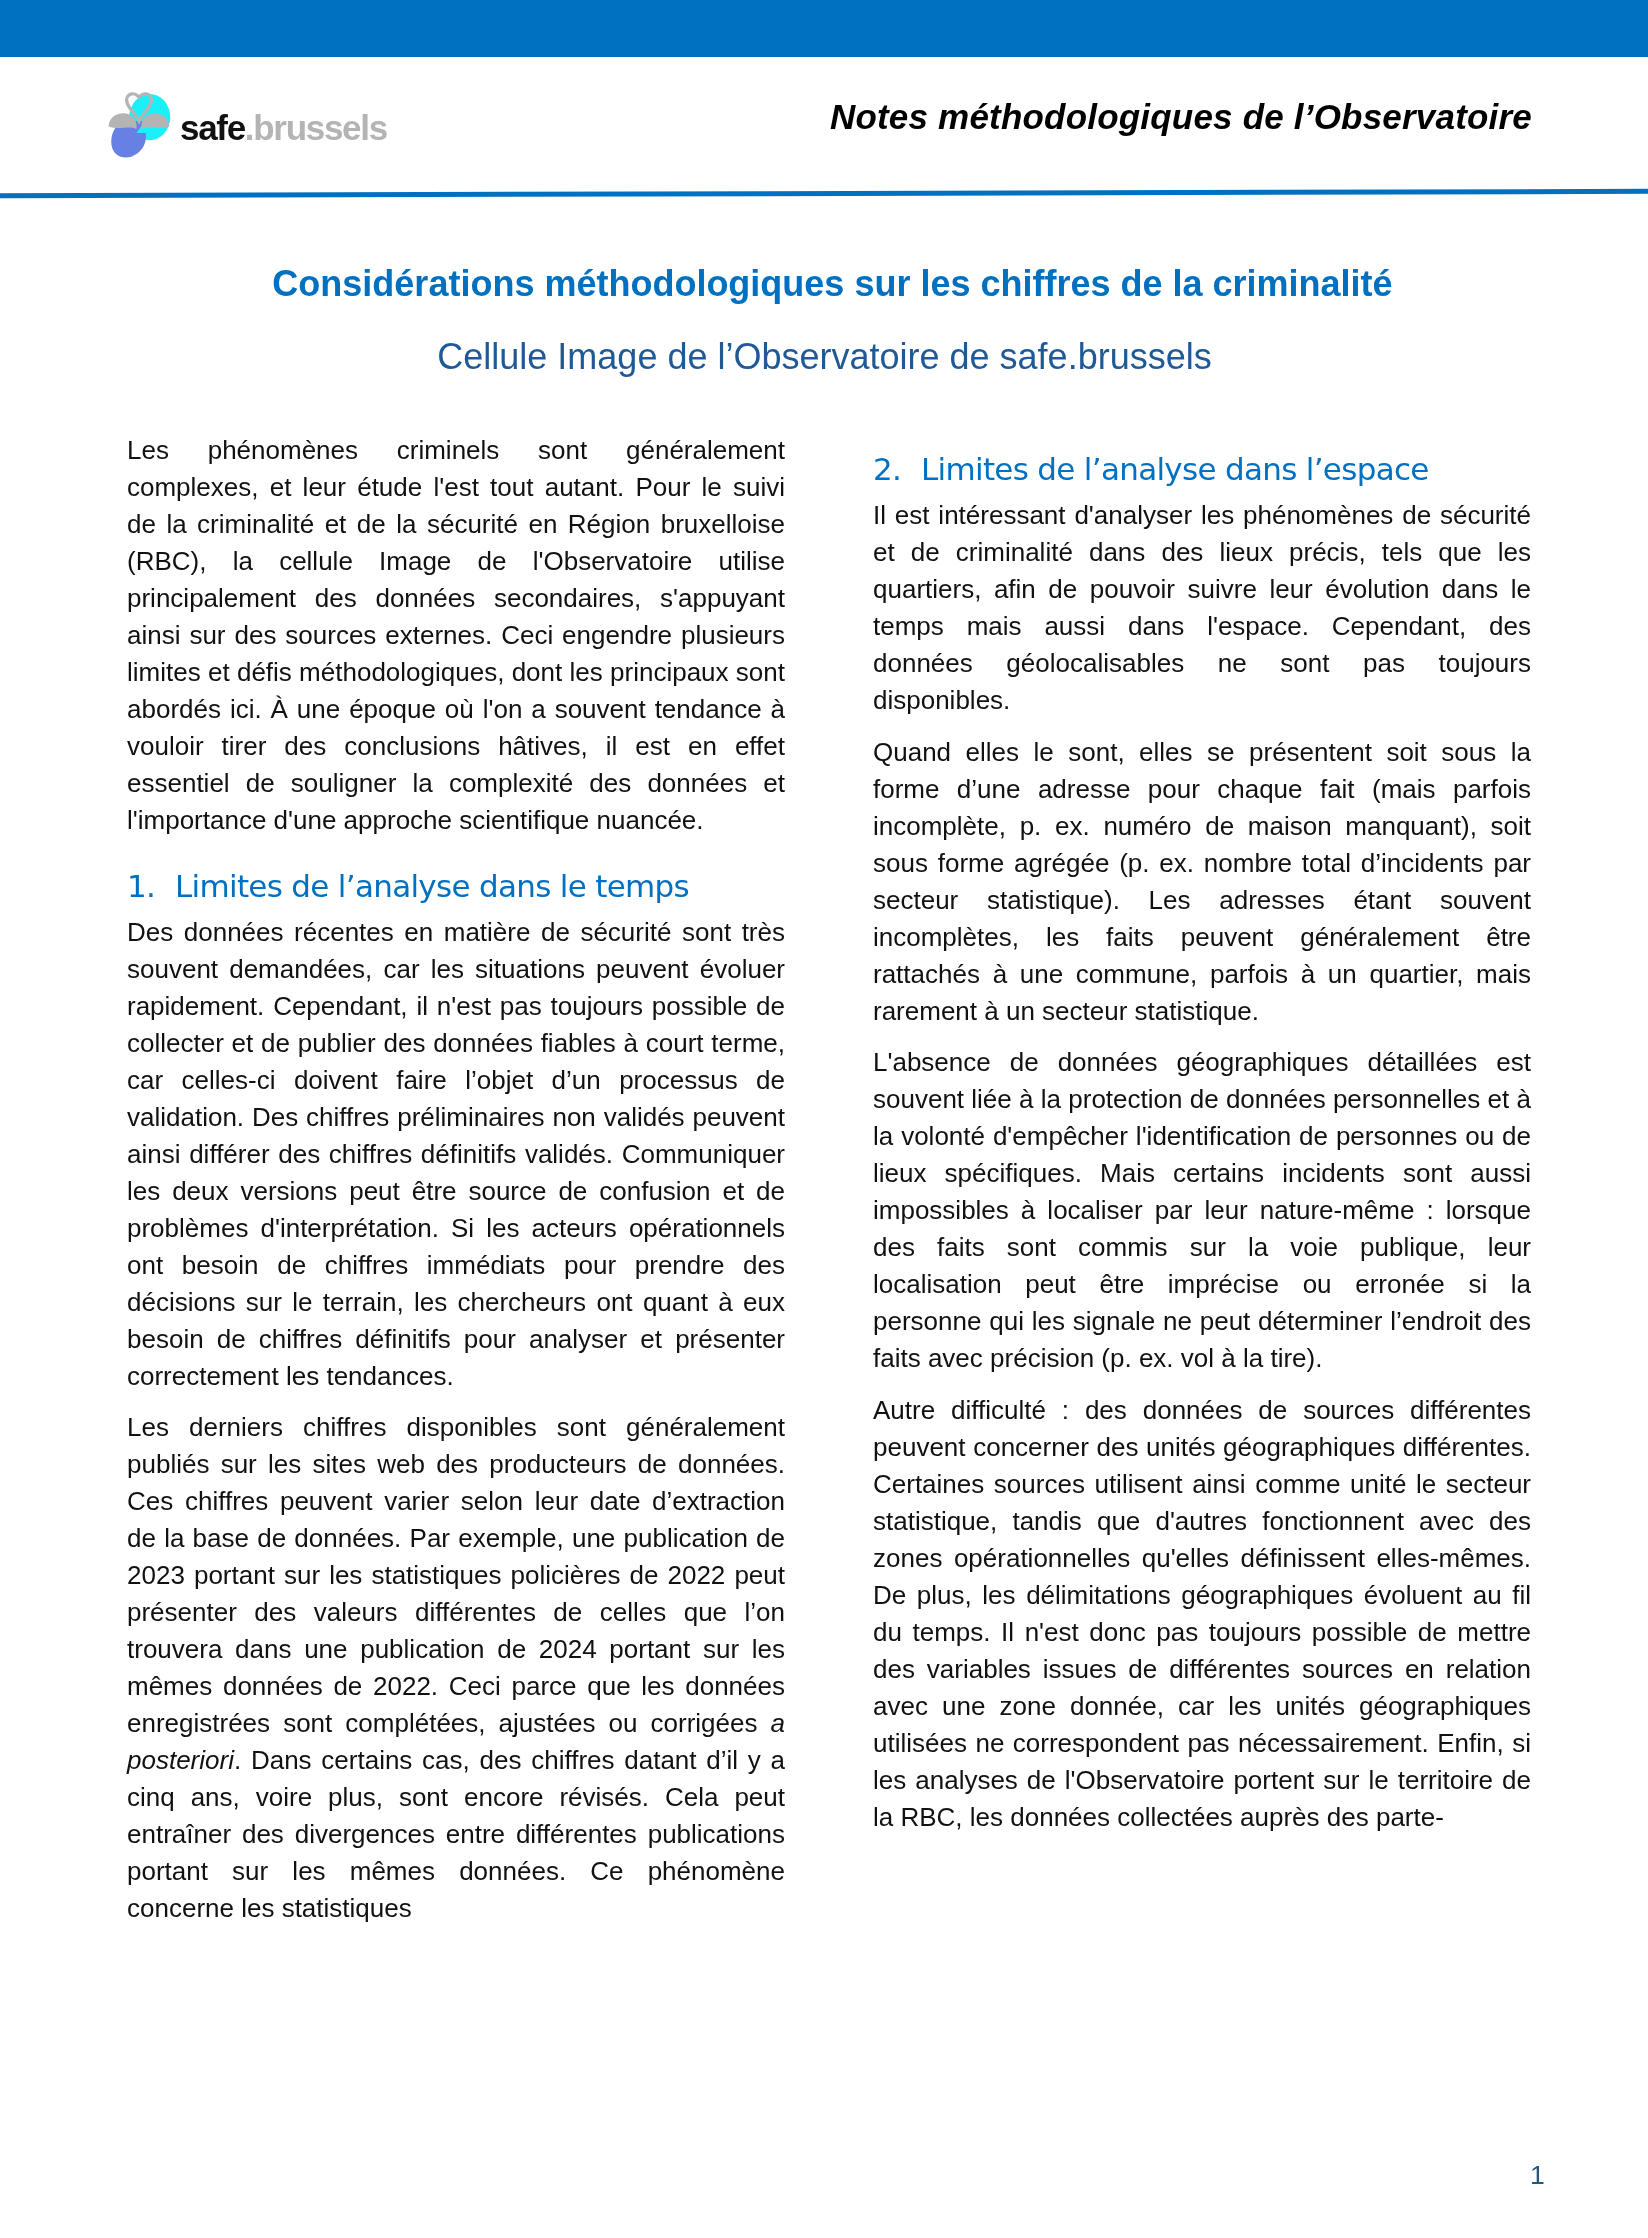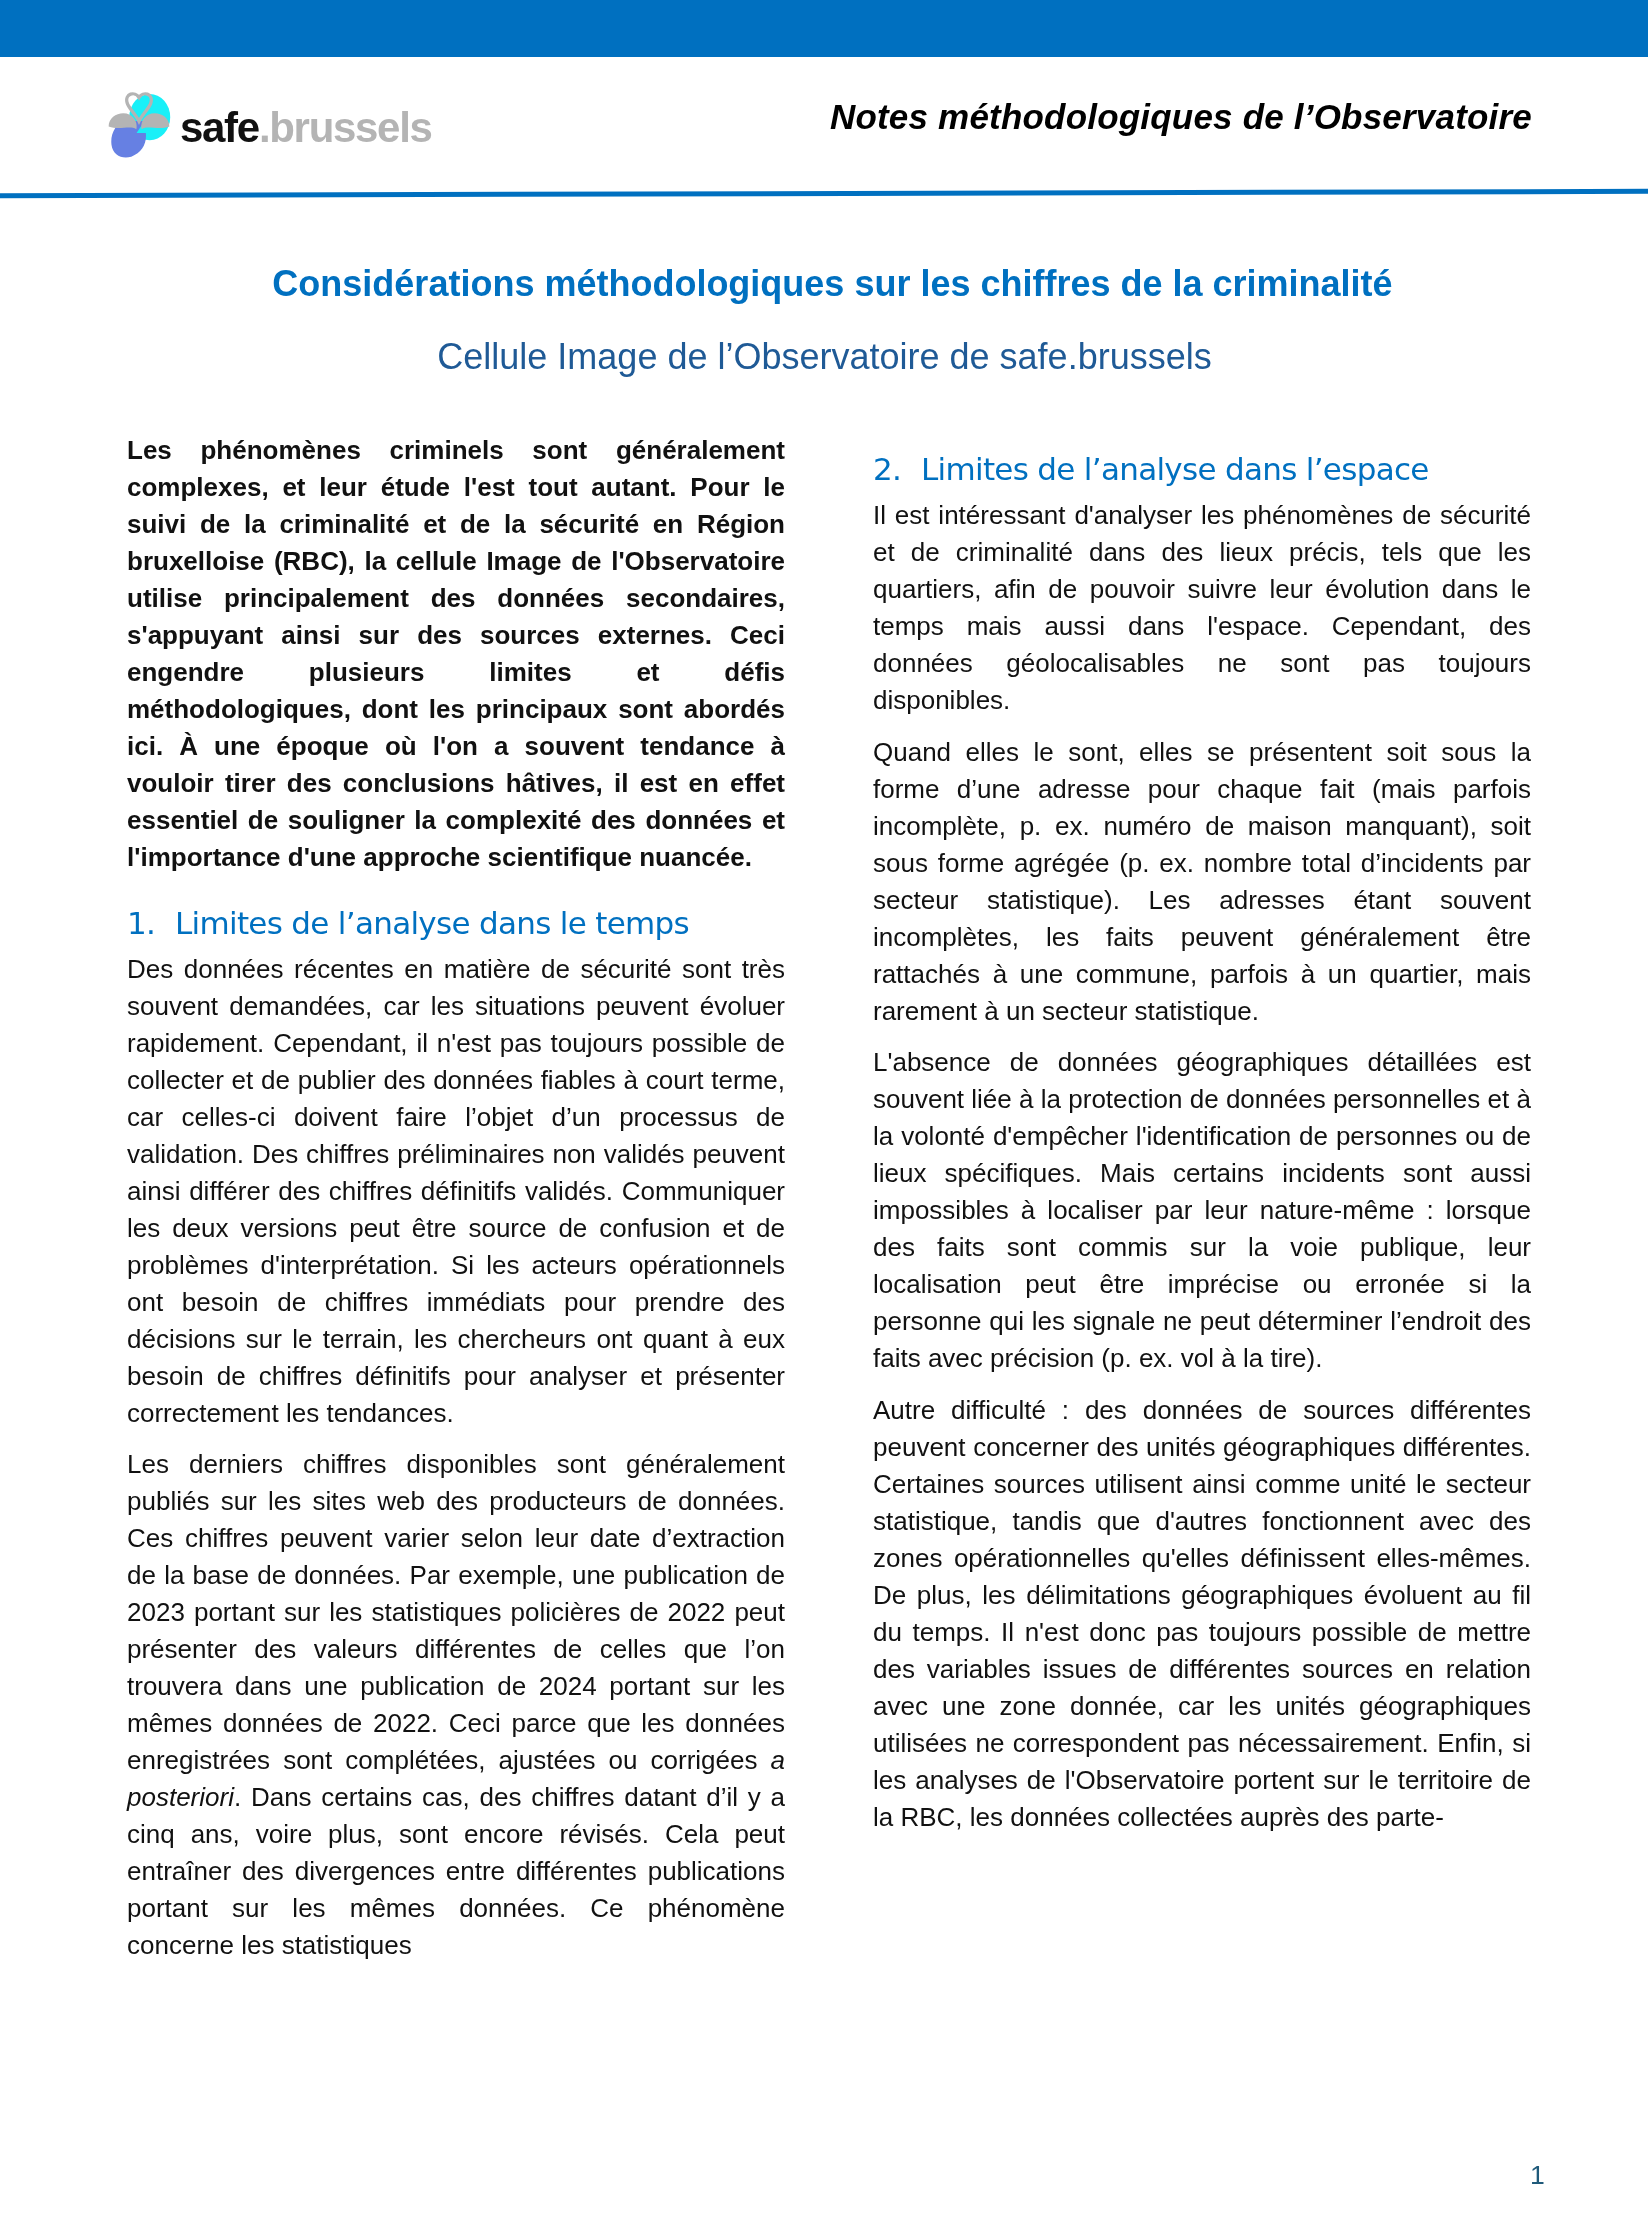--- a/index.html
+++ b/index.html
@@ -3,21 +3,21 @@
 <meta charset="utf-8">
 <style>
   html, body { margin: 0; padding: 0; }
   body {
     width: 1649px; height: 2239px; position: relative; overflow: hidden;
     background: #ffffff; font-family: "Liberation Sans", sans-serif; color: #111;
   }
   .top-band { position: absolute; left: 0; top: 0; width: 1649px; height: 57px; background: #0070c0; }
   .logo { position: absolute; left: 106px; top: 92px; height: 66px; width: 465px; }
   .logo svg { position: absolute; left: 0; top: 0; }
-  .logo-text { position: absolute; left: 74px; top: 9.3px; font-size: 42px; font-weight: bold; letter-spacing: -1.3px; line-height: 53px; white-space: nowrap; }
+  .logo-text { position: absolute; left: 74px; top: 9.3px; font-size: 35px; font-weight: bold; letter-spacing: -1.3px; line-height: 53px; white-space: nowrap; }
   .logo-text .safe { color: #111; }
   .logo-text .brussels { color: #b4b4b4; }
   .logo-mark { position: absolute; left: 387px; top: 20px; }
   .header-title {
     position: absolute; right: 117px; top: 97px; font-size: 35px; font-weight: bold; font-style: italic;
     color: #000000; white-space: nowrap; letter-spacing: 0.2px;
   }
   .header-rule { position: absolute; left: 0; top: 191px; width: 1649px; height: 5.3px; background: #0070c0; transform: skewY(-0.15deg); }
 
   .doc-title {
@@ -26,21 +26,21 @@
   }
   .doc-subtitle {
     position: absolute; left: 0; width: 1649px; top: 336px; text-align: center;
     font-size: 36px; color: #1f5a96; white-space: nowrap;
   }
 
   .col { position: absolute; top: 432px; width: 658px; font-size: 26px; line-height: 37px; text-align: justify; hyphens: auto; }
   .col-left { left: 127px; }
   .col-right { left: 873px; top: 432px; }
   .col p { margin: 0 0 14.6px 0; }
-  .intro { font-weight: bold; }
+  .intro { font-weight: normal; }
   .section-heading {
     color: #0070c0; font-size: 31px; font-weight: normal; margin: 26.6px 0 8px 0; line-height: 40px;
     font-family: "DejaVu Sans", sans-serif; letter-spacing: -0.7px;
   }
   .section-heading .num { display: inline-block; width: 48px; }
   .col-right .section-heading { margin-top: 17.3px; }
   em { font-style: italic; }
 
   .page-number { position: absolute; left: 1530px; top: 2160px; font-size: 26.6px; color: #1f5a7a; }
 </style>

